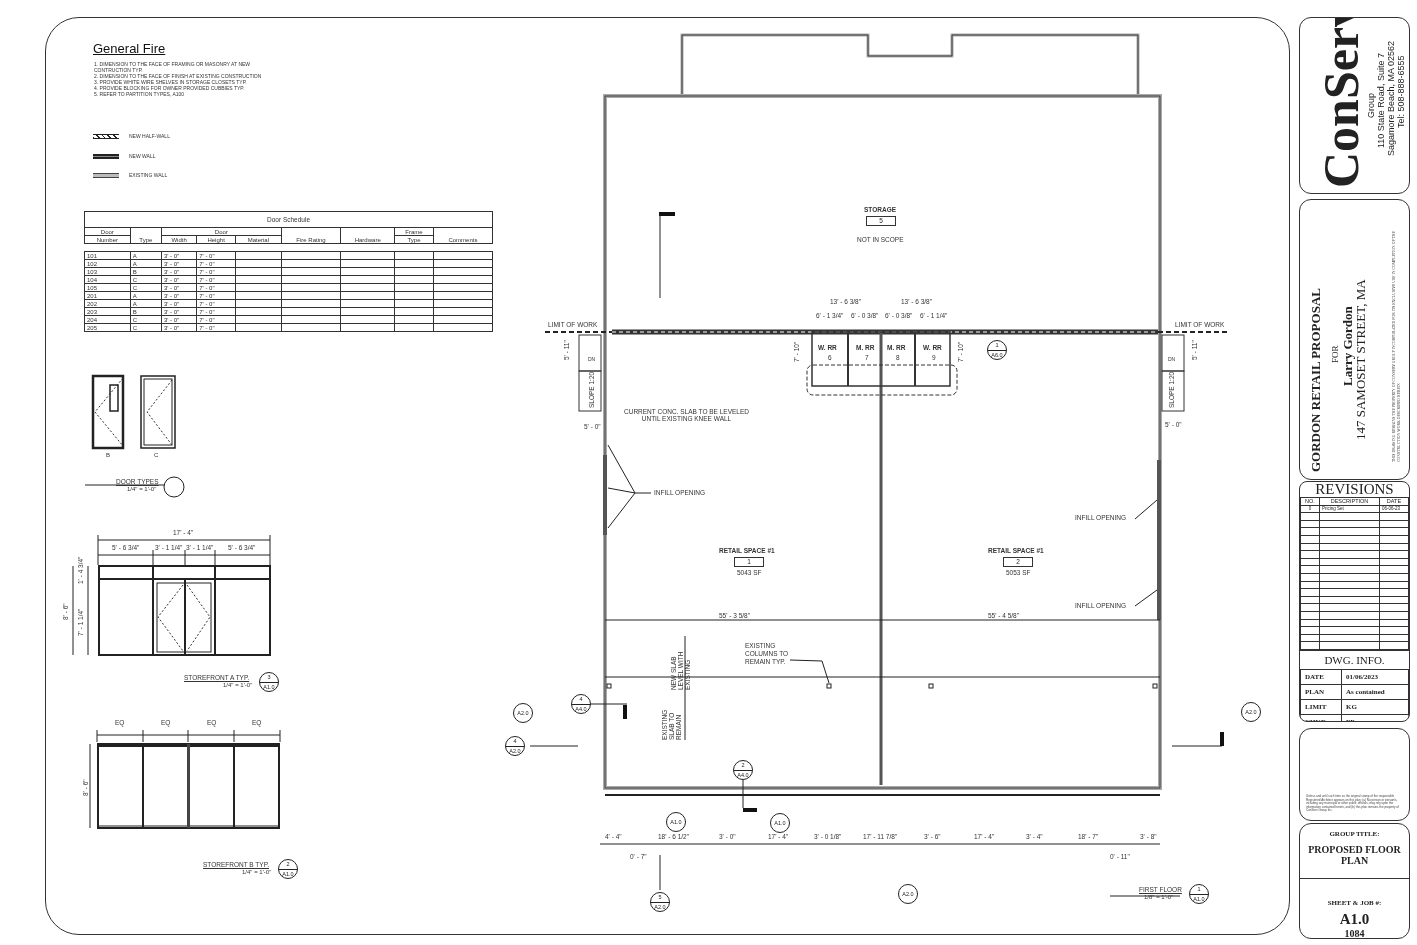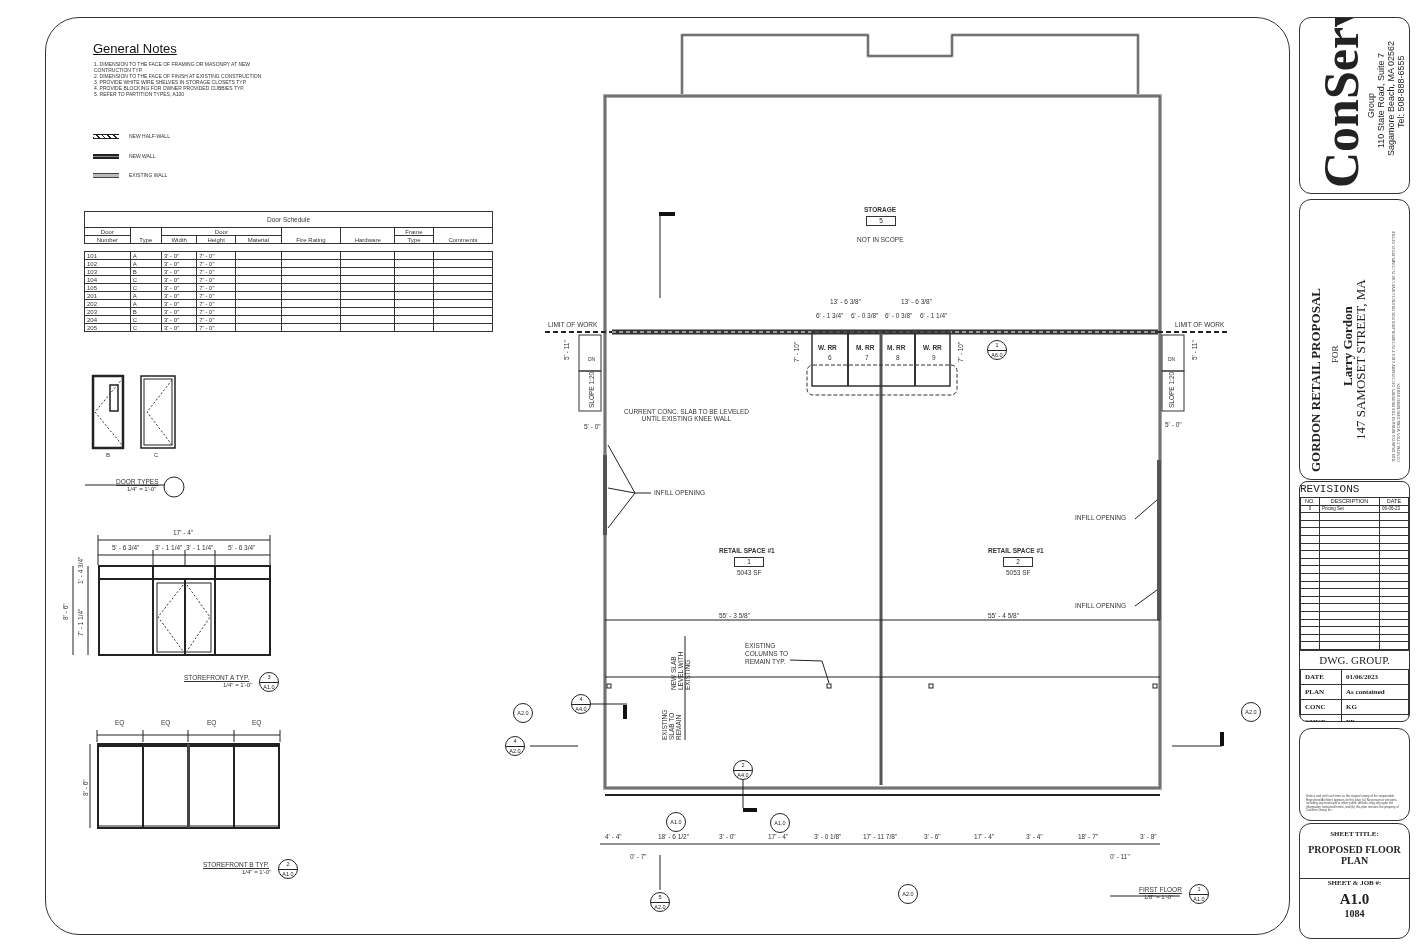--- a/index.html
+++ b/index.html
@@ -33,21 +33,21 @@
   table.rev { border-collapse:collapse; width:100%; font-size:5.5px; }
   table.rev td, table.rev th { border:1px solid #333; height:6.6px; padding:0 2px; font-weight:normal; }
   table.dwg { border-collapse:collapse; width:100%; font-family:"Liberation Serif", serif; font-size:7px; font-weight:bold; }
   table.dwg td { border:1px solid #333; height:14px; padding:0 4px; }
 </style>
 </head>
 <body>
 
 <div class="sheet-border"></div>
 
-<div class="abs notes-title">General Notes</div>
+<div class="abs notes-title">General Fire</div>
 <div class="abs notes-list">
   <div>1. DIMENSION TO THE FACE OF FRAMING OR MASONRY AT NEW CONTRUCTION TYP.</div>
   <div>2. DIMENSION TO THE FACE OF FINISH AT EXISTING CONSTRUCTION</div>
   <div>3. PROVIDE WHITE WIRE SHELVES IN STORAGE CLOSETS TYP.</div>
   <div>4. PROVIDE BLOCKING FOR OWNER PROVIDED CUBBIES TYP.</div>
   <div>5. REFER TO PARTITION TYPES, A100</div>
 </div>
 <div class="legend-row" style="top:133px">
   <div class="legend-swatch sw-half"></div>
   <span>NEW HALF-WALL</span>
@@ -467,21 +467,21 @@
 
 <div class="tb-box" style="top:199px;height:281px;width:111px">
   <div class="rot" style="left:8px;top:272px;font-family:'Liberation Serif',serif;font-size:13px;font-weight:bold">GORDON RETAIL PROPOSAL</div>
   <div class="rot" style="left:30px;top:163px;font-family:'Liberation Serif',serif;font-size:9px">FOR</div>
   <div class="rot" style="left:40px;top:186px;font-family:'Liberation Serif',serif;font-size:13px;font-weight:bold">Larry Gordon</div>
   <div class="rot" style="left:53px;top:240px;font-family:'Liberation Serif',serif;font-size:13px">147 SAMOSET STREET, MA</div>
   <div class="rot" style="left:92px;top:262px;font-family:'Liberation Serif',serif;font-size:3.8px;width:240px;white-space:normal;line-height:5px">THIS DRAWING REMAINS THE PROPERTY OF CONSERV GROUP INCORPORATED FOR ITS EXCLUSIVE USE IN COMPLETION OF THE CONSTRUCTION WORK DESCRIBED HEREIN</div>
 </div>
 
 <div class="tb-box" style="top:481px;height:241px;width:111px;border-radius:8px">
-  <div style="font-family:Liberation Mono, monospace;font-size:11px;height:15px;line-height:15px">REVISIONS</div>
+  <div style="text-align:center;font-family:Liberation Serif, serif;font-size:15px;height:15px;line-height:15px">REVISIONS</div>
   <table class="rev">
     <tbody>
         <tr>
       <th style="width:14px">NO.</th>
       <th>DESCRIPTION</th>
       <th style="width:24px">DATE</th>
     </tr>
     <tr>
       <td style="font-size:4.5px;text-align:center">0</td>
       <td style="font-size:4.5px">Pricing Set</td>
@@ -574,47 +574,47 @@
           <td></td>
           <td></td>
         </tr>
         <tr>
           <td></td>
           <td></td>
           <td></td>
         </tr>
       </tbody>
   </table>
-  <div style="text-align:center;font-family:'Liberation Serif',serif;font-size:11px;height:18px;line-height:18px;border-top:1px solid #333">DWG. GROUP.</div>
+  <div style="text-align:center;font-family:'Liberation Serif',serif;font-size:11px;height:18px;line-height:18px;border-top:1px solid #333">DWG. INFO.</div>
   <table class="dwg">
     <tbody>
         <tr>
           <td style="width:32px">DATE</td>
           <td>01/06/2023</td>
         </tr>
     <tr>
           <td>PLAN</td>
           <td>As contained</td>
         </tr>
     <tr>
-          <td>CONC</td>
+          <td>LIMIT</td>
           <td>KG</td>
         </tr>
     <tr>
           <td>CHKD</td>
           <td>FP</td>
         </tr>
 
   </tbody>
     </table>
 </div>
 
 <div class="tb-box" style="top:728px;height:93px;width:111px">
   <div style="position:absolute;left:6px;top:66px;width:99px;font-size:3px;line-height:3.6px;color:#444">Unless and until such time as the original stamp of the responsible Registered Architect appears on this plan: (a) No person or person/s, including any municipal or other public officials, may rely upon the information contained herein, and (b) this plan remains the property of ConServ Group Inc.</div>
 </div>
 
 <div class="tb-box" style="top:823px;height:116px;width:111px">
-  <div style="text-align:center;font-family:'Liberation Serif',serif;font-size:7px;font-weight:bold;margin-top:6px">SHEET TITLE:</div>
+  <div style="text-align:center;font-family:'Liberation Serif',serif;font-size:7px;font-weight:bold;margin-top:6px">GROUP TITLE:</div>
   <div style="text-align:center;font-family:'Liberation Serif',serif;font-size:10px;font-weight:bold;line-height:11px;margin:6px 4px 0;height:34px">PROPOSED FLOOR PLAN</div>
-  <div style="border-top:1px solid #333;text-align:center;font-family:'Liberation Serif',serif;font-size:7px;font-weight:bold;padding-top:0">SHEET &amp; JOB #:</div>
+  <div style="border-top:1px solid #333;text-align:center;font-family:'Liberation Serif',serif;font-size:7px;font-weight:bold;padding-top:20px">SHEET &amp; JOB #:</div>
   <div style="text-align:center;font-family:'Liberation Serif',serif;font-size:15px;font-weight:bold;margin-top:4px">A1.0</div>
   <div style="text-align:center;font-family:'Liberation Serif',serif;font-size:10px;font-weight:bold">1084</div>
 </div>
 
 </body></html>

